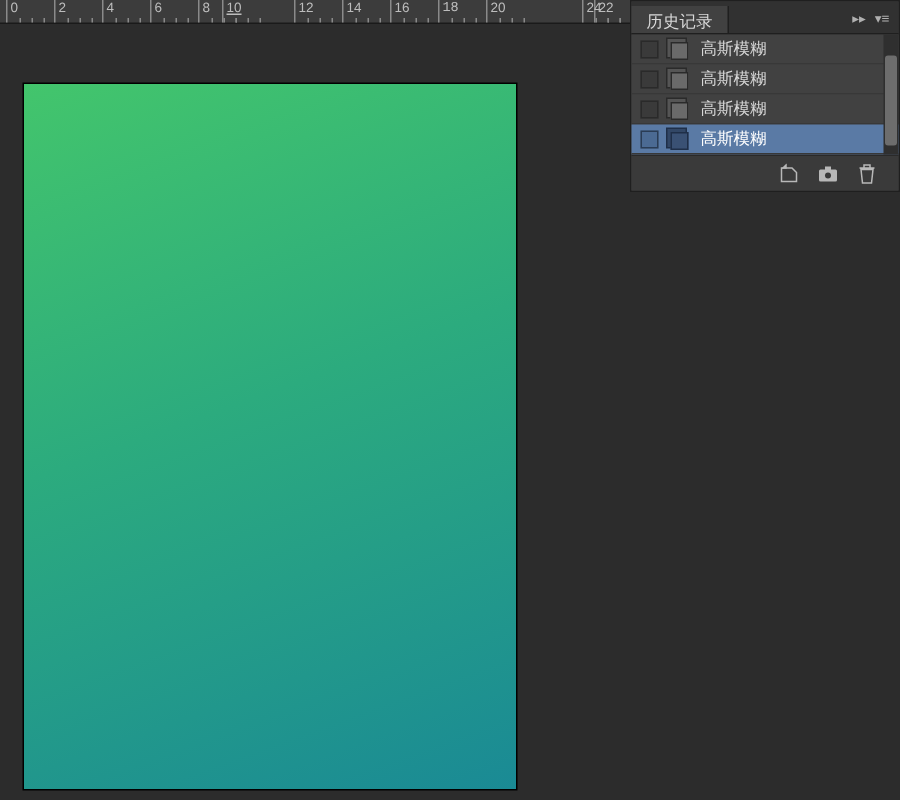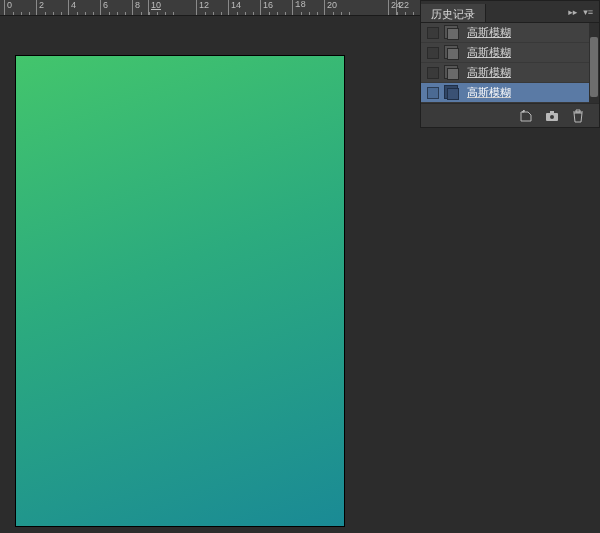--- a/index.html
+++ b/index.html
@@ -88,21 +88,20 @@
     gap: 6px;
     padding-right: 6px;
   }
   .panel-menu span {
     color: #b0b0b0;
     font-size: 9px;
     cursor: pointer;
   }
   .history-list {
     position: relative;
-    text-decoration: underline;
   }
   .history-item {
     display: flex;
     align-items: center;
     height: 20px;
     padding-left: 6px;
     border-bottom: 1px solid #383838;
     background: #414141;
     cursor: pointer;
   }

